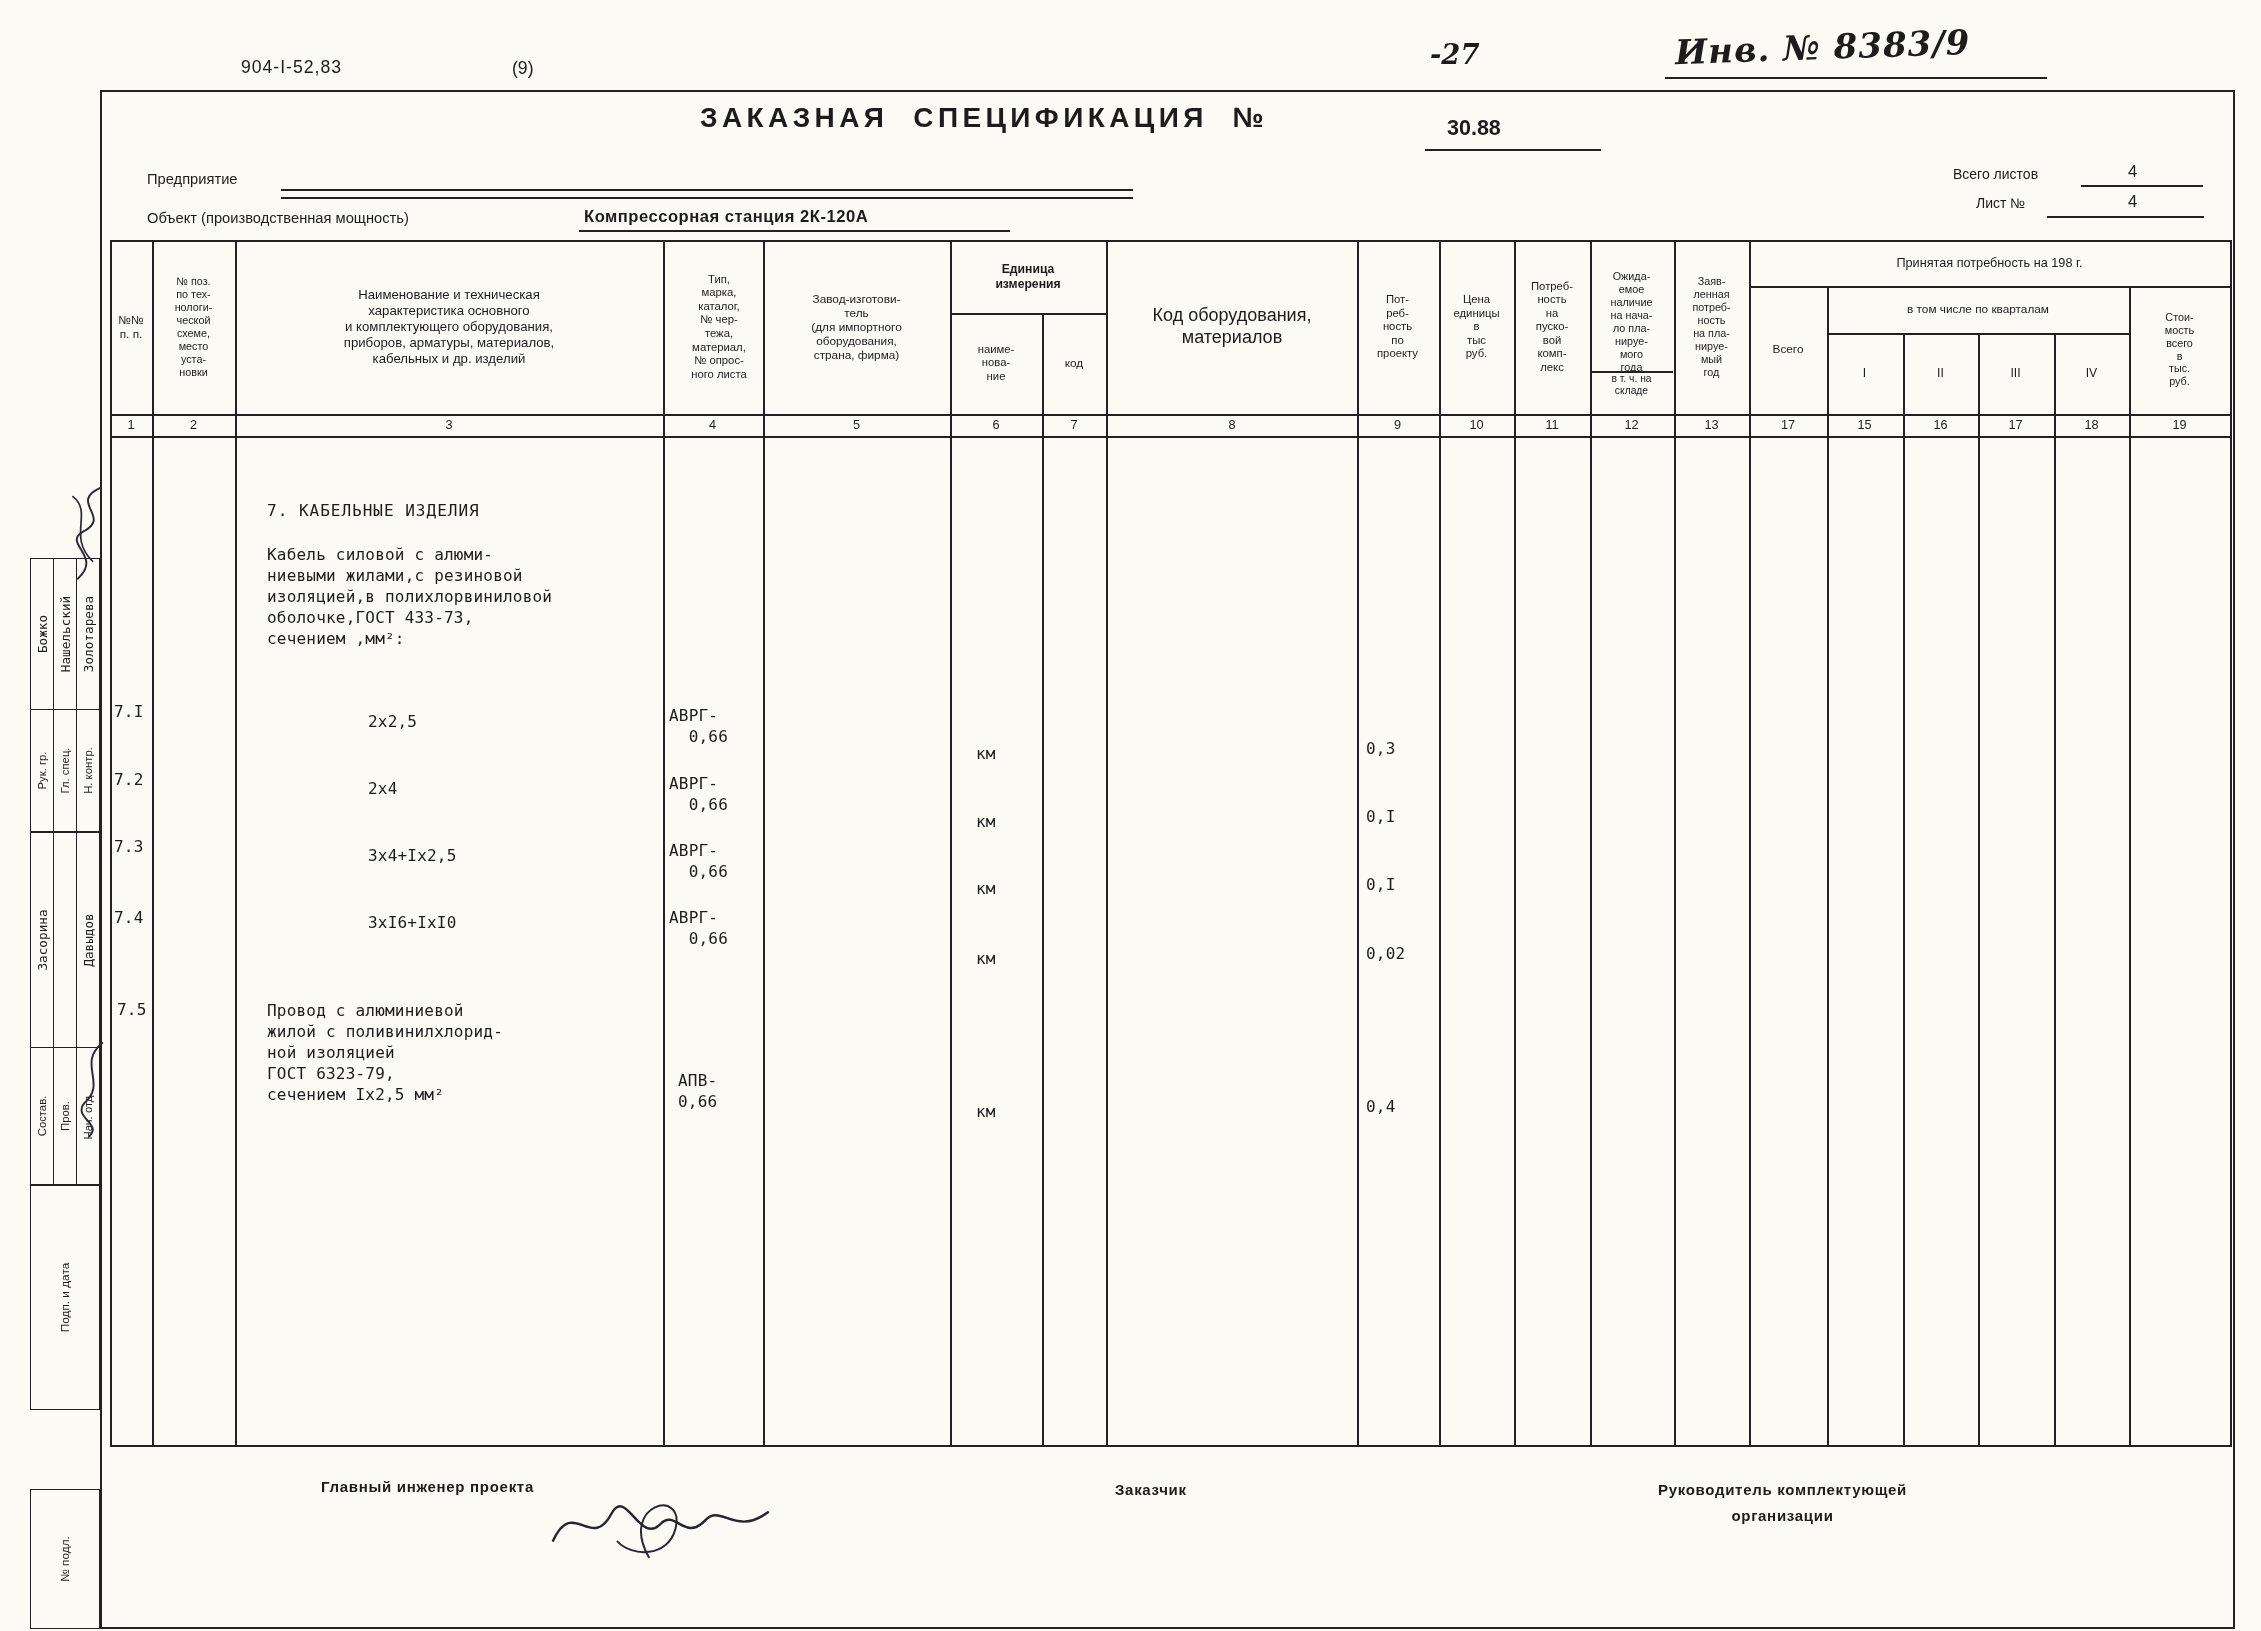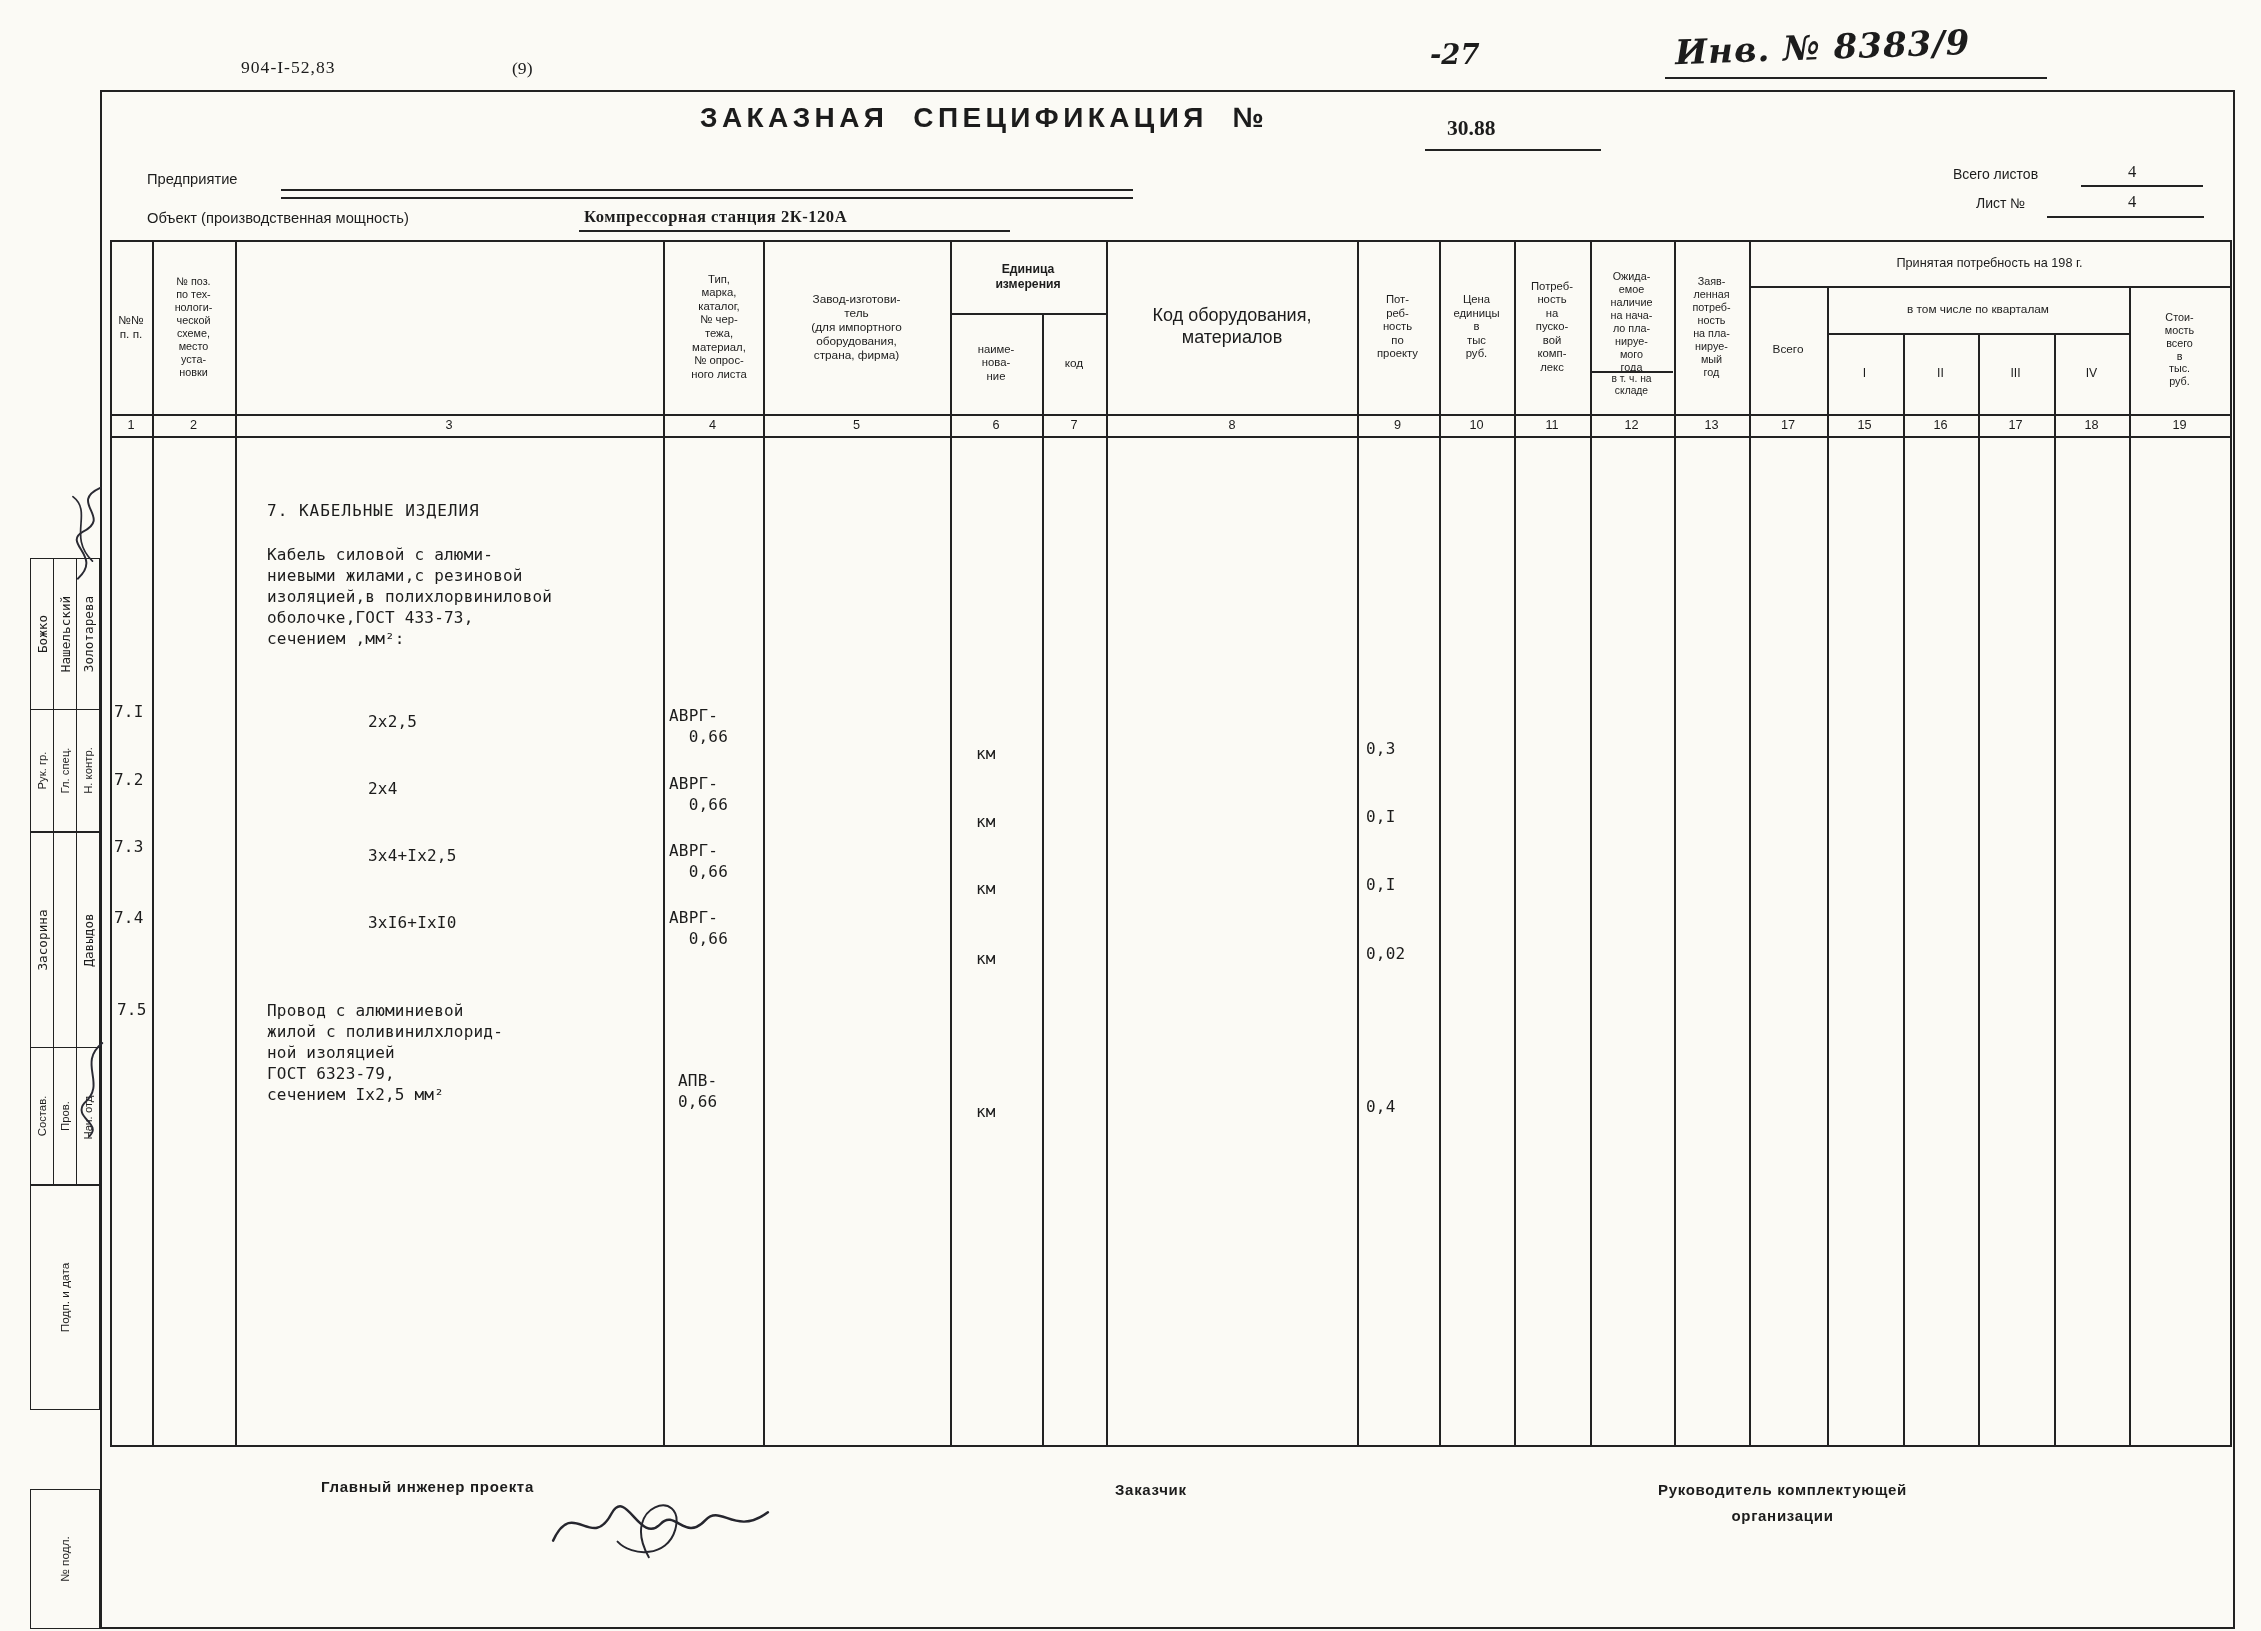--- a/index.html
+++ b/index.html
@@ -4,21 +4,21 @@
 <style>
   * { margin:0; padding:0; box-sizing:border-box; }
   html,body { background:#9a9a9a; }
   .sheet {
     position:relative; width:2261px; height:1631px; background:#fbfaf5;
     font-family:"Liberation Sans", sans-serif; color:#1c1c1c; overflow:hidden;
   }
   .abs { position:absolute; }
   .hl, .vl { position:absolute; background:#222; }
   .outer { position:absolute; border:2px solid #222; }
-  .tw { font-family:Liberation Serif, serif; }
+  .tw { font-family:Liberation Sans, sans-serif; }
   .hw { font-family:"DejaVu Serif", serif; font-style:italic; }
   .hcell {
     position:absolute; display:flex; align-items:center; justify-content:center;
     text-align:center; white-space:pre-line; font-size:11.8px; line-height:1.2;
   }
   .num { position:absolute; text-align:center; font-size:12.7px; line-height:22px; height:22px; }
   .bodytxt {
     position:absolute; font-family:"DejaVu Sans Mono", monospace;
     font-size:16px; line-height:21px; letter-spacing:0.2px; white-space:pre-wrap;
   }
@@ -103,20 +103,25 @@
   <div class="hcell" style="left:110px;top:240px;width:42px;height:174px;font-size:11.8px">№№
 п. п.</div>
   <div class="hcell" style="left:152px;top:240px;width:83px;height:174px;font-size:10.8px">№ поз.
 по тех-
 нологи-
 ческой
 схеме,
 место
 уста-
 новки</div>
+  <div class="hcell" style="left:235px;top:240px;width:428px;height:174px;font-size:13.2px">Наименование и техническая
+характеристика основного
+и комплектующего оборудования,
+приборов, арматуры, материалов,
+кабельных и др. изделий</div>
   <div class="hcell" style="left:663px;top:240px;width:112px;height:174px;font-size:11.3px">Тип,
 марка,
 каталог,
 № чер-
 тежа,
 материал,
 № опрос-
 ного листа</div>
   <div class="hcell" style="left:763px;top:240px;width:187px;height:174px;font-size:11.8px">Завод-изготови-
 тель

